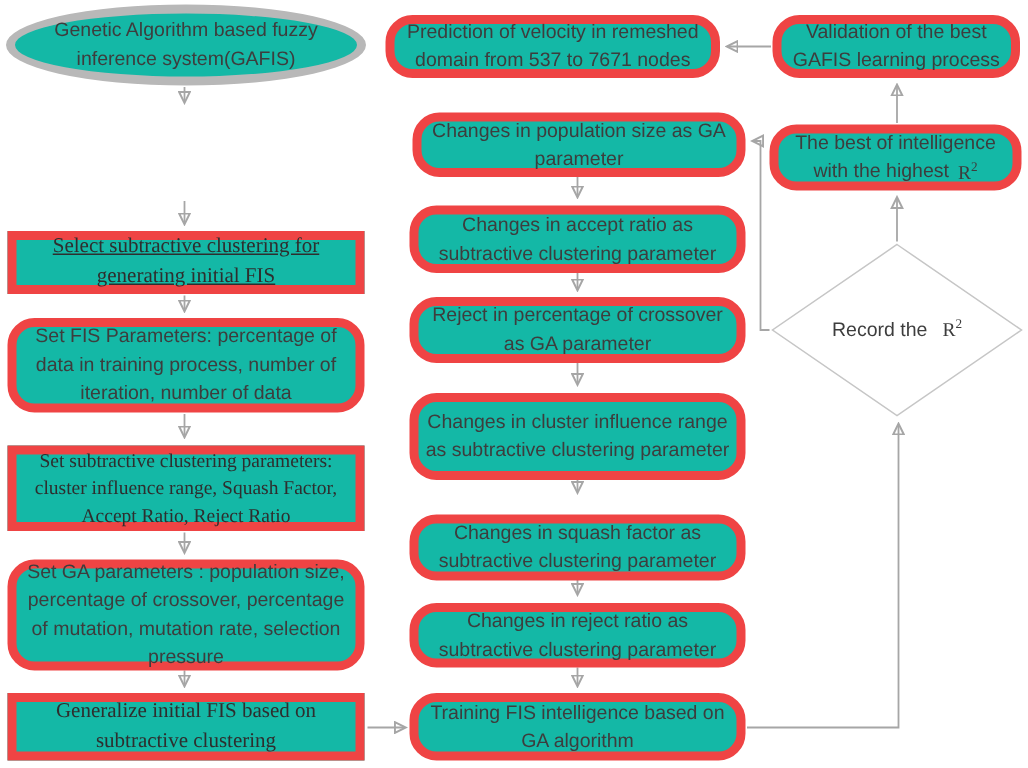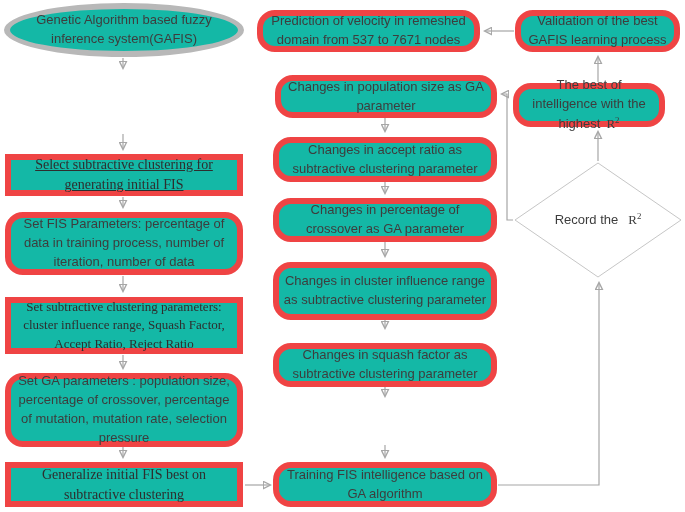--- a/index.html
+++ b/index.html
@@ -73,40 +73,41 @@
 
 
   <div class="node serif" style="left:5px;top:154px;width:238px;height:42px;text-decoration:underline;">Select subtractive clustering for generating initial FIS</div>
 
   <div class="node sans" style="left:5px;top:212px;width:238px;height:63px;">Set FIS Parameters: percentage of data in training process, number of iteration, number of data</div>
 
   <div class="node serif f13" style="left:5px;top:297px;width:238px;height:57px;">Set subtractive clustering parameters: cluster influence range, Squash Factor, Accept Ratio, Reject Ratio</div>
 
   <div class="node sans" style="left:5px;top:373px;width:238px;height:74px;">Set GA parameters : population size, percentage of crossover, percentage of mutation, mutation rate, selection pressure</div>
 
-  <div class="node serif" style="left:5px;top:462px;width:238px;height:45px;">Generalize initial FIS best on subtractive clustering</div>
+  <div class="node serif" style="left:5px;top:462px;width:238px;height:45px;">Generalize initial FIS based on subtractive clustering</div>
 
   <div class="node sans" style="left:257px;top:10px;width:223px;height:42px;">Prediction of velocity in remeshed domain from 537 to 7671 nodes</div>
 
   <div class="node sans" style="left:275px;top:75px;width:222px;height:43px;">Changes in population size as GA parameter</div>
 
   <div class="node sans" style="left:273px;top:137px;width:224px;height:45px;">Changes in accept ratio as subtractive clustering parameter</div>
 
-  <div class="node sans" style="left:273px;top:198px;width:224px;height:44px;">Changes in percentage of crossover as GA parameter</div>
+  <div class="node sans" style="left:273px;top:198px;width:224px;height:44px;">Reject in percentage of crossover as GA parameter</div>
 
   <div class="node sans" style="left:273px;top:262px;width:224px;height:58px;">Changes in cluster influence range as subtractive clustering parameter</div>
 
   <div class="node sans" style="left:273px;top:333px;width:224px;height:44px;margin-top:10px;">Changes in squash factor as subtractive clustering parameter</div>
 
+  <div class="node sans" style="left:273px;top:402px;width:224px;height:43px;">Changes in reject ratio as subtractive clustering parameter</div>
 
   <div class="node sans" style="left:273px;top:462px;width:224px;height:45px;">Training FIS intelligence based on GA algorithm</div>
 
   <div class="node sans" style="left:515px;top:10px;width:165px;height:42px;">Validation of the best GAFIS learning process</div>
 
-  <div class="node sans" style="left:513px;top:83px;width:152px;height:44px;">
+  <div class="node sans" style="left:513px;top:83px;width:168px;height:44px;">
     <div>
       <span>The best of intelligence with the highest</span><span class="rsq"><span>R</span><sup>2</sup></span>
     </div>
   </div>
 
   <div class="node sans plain" style="left:528px;top:198px;width:140px;height:44px;">
     <div>
       <span>Record the</span><span class="rsq" style="margin-left:10px;"><span>R</span><sup>2</sup></span>
     </div>
   </div>

